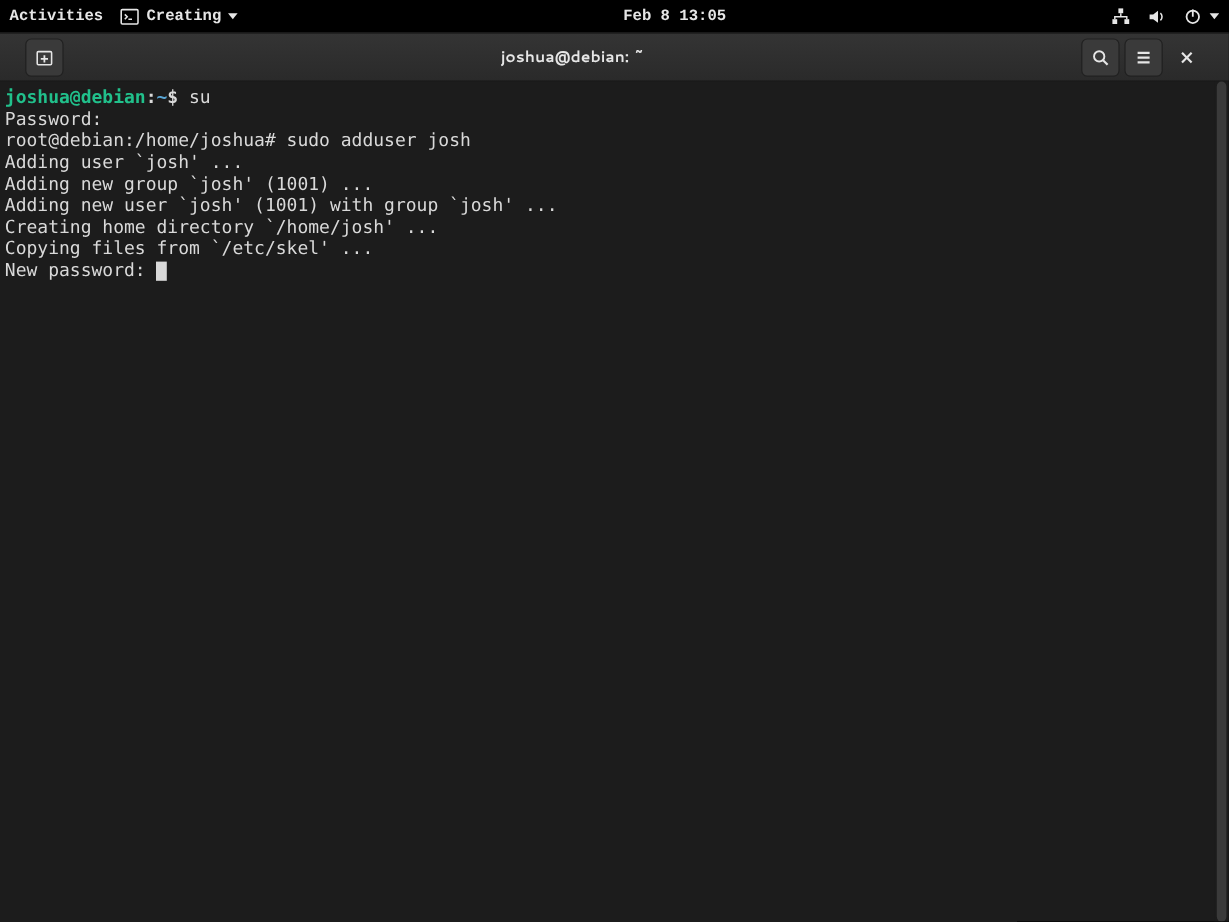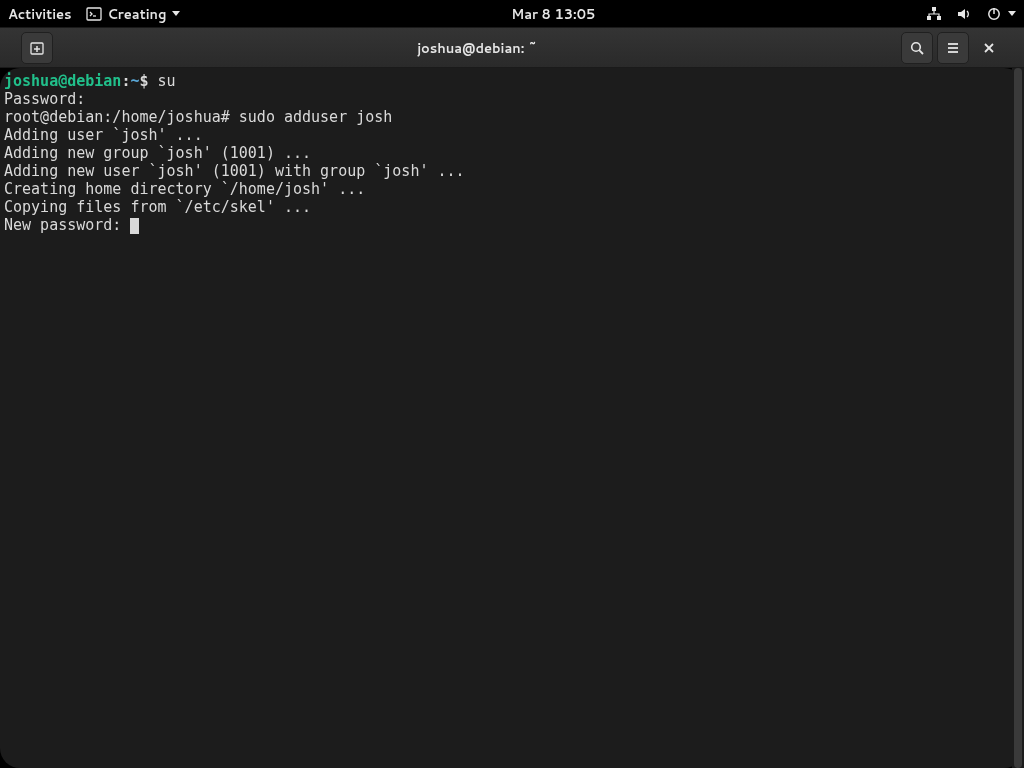--- a/index.html
+++ b/index.html
@@ -1,34 +1,34 @@
 <!DOCTYPE html>
 <html><head>
 <meta charset="utf-8">
 <style>
   * { margin: 0; padding: 0; box-sizing: border-box; }
   html, body { width: 1024px; height: 768px; overflow: hidden; background: #000; font-family: Cantarell, "DejaVu Sans", sans-serif; }
 
   
   .topbar { display:flex; align-items:center; justify-content:space-between; height:27px; background:#000; color:#e6e6e6; font-size:13px; font-weight:600; padding:0 8px; }
-  .topbar .left, .topbar .right, .topbar .center { display:flex; align-items:center; gap:14px; }
+  .topbar .left, .topbar .right, .topbar .center { display:flex; align-items:center; gap:14px;font-family:Liberation Mono, monospace; }
   .topbar .item { display:flex; align-items:center; gap:6px; cursor:pointer; }
   .topbar svg { display:block; fill:#e6e6e6; }
   .topbar .tri { width:0; height:0; border-left:4px solid transparent; border-right:4px solid transparent; border-top:5px solid #e6e6e6; }
 
   
   .headerbar { display:flex; align-items:center; height:41px; background:#2b2b2b; background-image:linear-gradient(#343434,#2a2a2a); border-top:1px solid #1a1a1a; border-bottom:1px solid #1a1a1a; padding:0 19px; }
   .hb-btn { width:32px; height:32px; display:flex; align-items:center; justify-content:center; background:#3a3a3a; border:1px solid #202020; border-radius:5px; margin:0 2px; cursor:pointer; }
   .hb-btn svg { fill:#e6e6e6; display:block; }
   .hb-close { width:32px; height:32px; display:flex; align-items:center; justify-content:center; margin-left:2px; cursor:pointer; }
   .hb-close svg { fill:#e6e6e6; }
   .hb-title { flex:1; text-align:center; color:#e6e6e6; font-size:13px; font-weight:600; }
 
   
-  .termwrap { position:relative; width:1024px; height:700px; background:#1c1c1c;border-radius:20px; }
+  .termwrap { position:relative; width:1024px; height:700px; background:#1c1c1c; }
   .term { position:absolute; left:0; top:0; right:12px; bottom:0; padding:4px 4px; font-family:"DejaVu Sans Mono","Liberation Mono",monospace; font-size:15px; line-height:18px; white-space:pre; color:#d9d9d9; }
   .prompt-user { color:#21c08b; font-weight:bold; }
   .prompt-colon { color:#d9d9d9; font-weight:bold; }
   .prompt-path { color:#5aa7d6; font-weight:bold; }
   .prompt-dollar { color:#d9d9d9; font-weight:bold; }
   .rootprompt { color:#d9d9d9; }
   .cursor { display:inline-block; width:9px; height:16px; background:#d9d9d9; vertical-align:text-bottom; }
 
   
   .scrollbar { position:absolute; right:0; top:0; width:12px; height:100%; background:#1c1c1c; }
@@ -51,21 +51,21 @@
             <path d="M4 6 L6 8 L4 10" fill="none" stroke="#e6e6e6" stroke-width="1.3"></path>
             <line x1="7" y1="10" x2="10" y2="10" stroke="#e6e6e6" stroke-width="1.3"></line>
           </svg>
       </span>
       <span>Creating</span>
       <span class="tri"></span>
     </div>
   </div>
   <div class="center">
     <div class="item">
-      <span>Mar 8  13:05</span>
+      <span>Feb 8  13:05</span>
     </div>
   </div>
   <div class="right">
     <div class="item">
       <svg width="16" height="16" viewBox="0 0 16 16">
           <rect x="6" y="1" width="4" height="4" fill="#e6e6e6"></rect>
           <rect x="1" y="10" width="4" height="4" fill="#e6e6e6"></rect>
           <rect x="11" y="10" width="4" height="4" fill="#e6e6e6"></rect>
           <path d="M8 5 V8 M3 10 V8 H13 V10" stroke="#e6e6e6" stroke-width="1.2" fill="none"></path>
         </svg>

